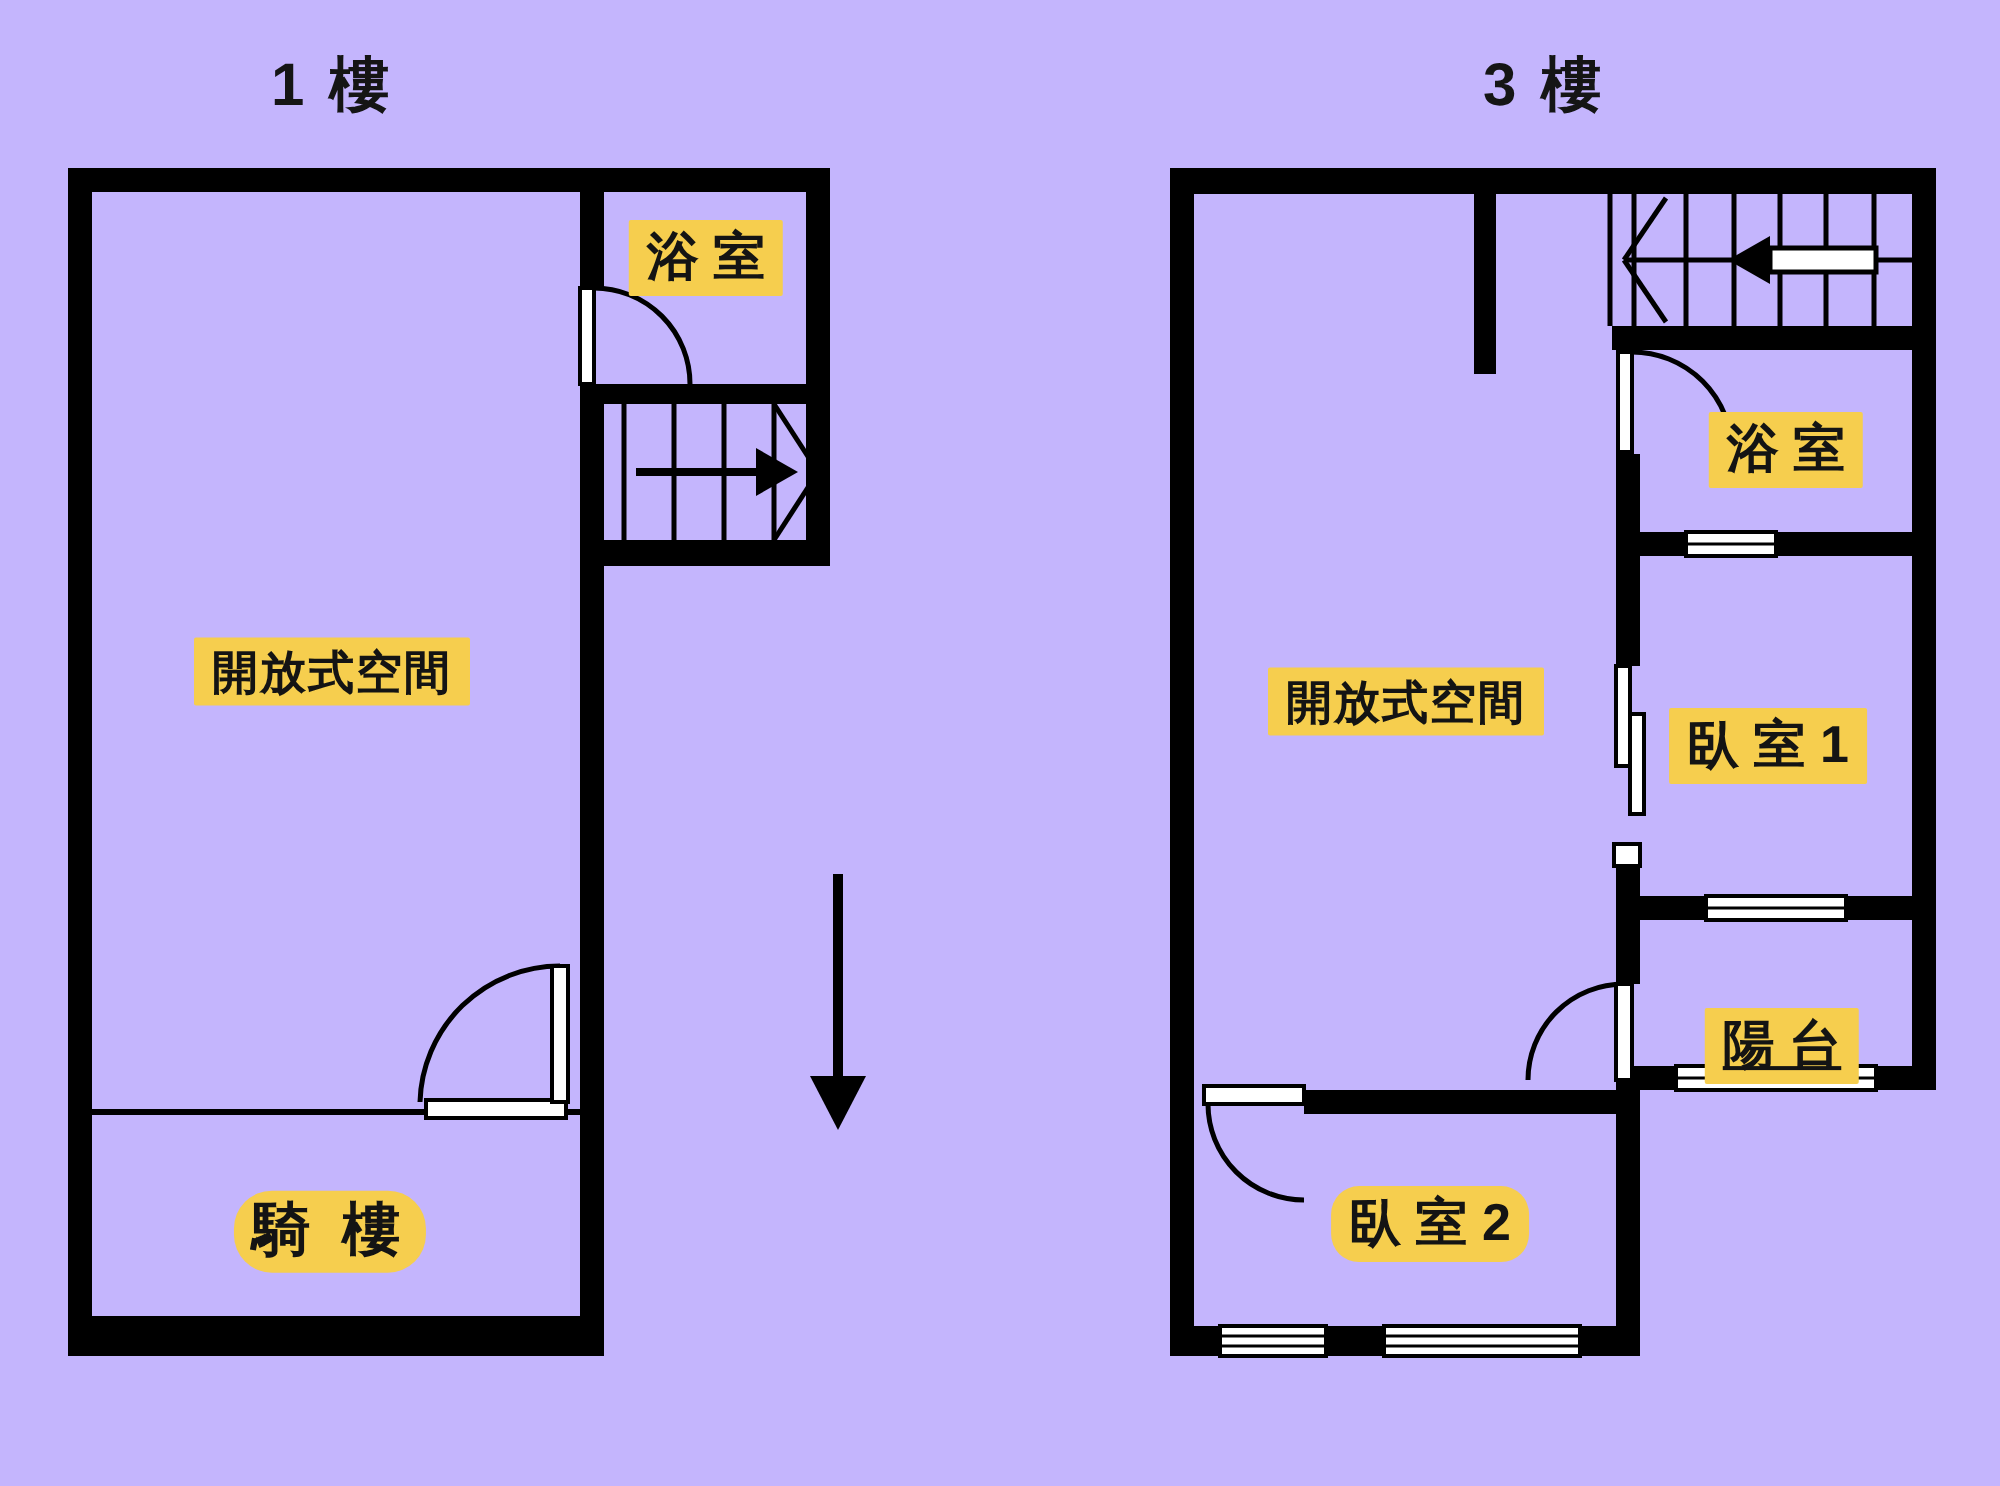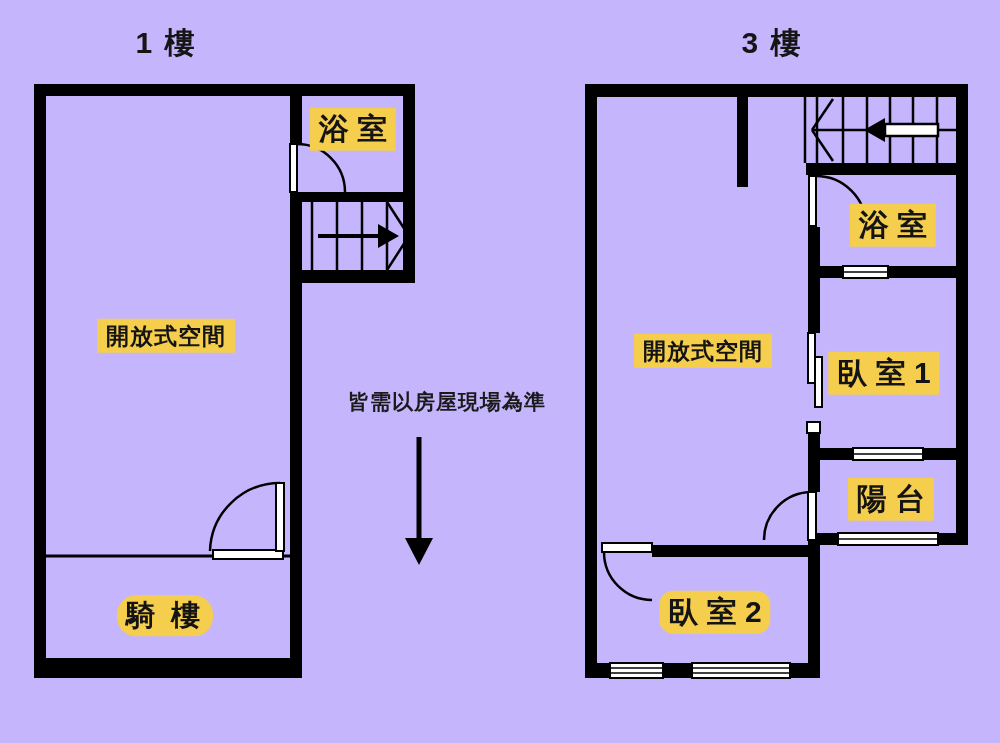--- a/index.html
+++ b/index.html
@@ -7,21 +7,21 @@
     position:relative;width:1000px;height:743px;background:#c4b5fd;overflow:hidden;
     font-family:"Liberation Sans","DejaVu Sans",sans-serif;color:#111;
   }
   #plan-svg{position:absolute;left:0;top:0;width:1000px;height:743px;}
   .abs{position:absolute;transform:translate(-50%,-50%);white-space:nowrap;}
   .floor-title{font-size:30px;font-weight:bold;letter-spacing:2px;color:#151515;}
   .room-label{
     background:#F6CE4E;color:#141414;font-weight:bold;
     padding:4px 9px;line-height:1.15;border-radius:1px;
   }
-  .fs22{font-size:30px;}
+  .fs22{font-size:26px;}
   .fs23{font-size:23px;letter-spacing:1px;}
   .fs29{font-size:29px;letter-spacing:4px;}
   .disclaimer{font-size:21px;font-weight:600;color:#1a1a1a;letter-spacing:1px;}
   .orientation{font-size:31px;font-weight:bold;letter-spacing:6px;color:#111;}
 </style>
 </head>
 <body>
 
 <div id="screen">
 
@@ -154,18 +154,17 @@
   <div class="abs floor-title" style="left:166px;top:43px;">1 樓</div>
   <div class="abs floor-title" style="left:772px;top:43px;">3 樓</div>
 
   <div class="abs room-label fs22" style="left:353px;top:129px;">浴 室</div>
   <div class="abs room-label fs23" style="left:166px;top:336px;">開放式空間</div>
   <div class="abs room-label fs29" style="left:165px;top:616px;border-radius:19px;">騎 樓</div>
 
   <div class="abs room-label fs22" style="left:893px;top:225px;">浴 室</div>
   <div class="abs room-label fs23" style="left:703px;top:351px;">開放式空間</div>
   <div class="abs room-label fs22" style="left:884px;top:373px;">臥 室 1</div>
-  <div class="abs room-label fs22" style="left:891px;top:499px;">陽 台</div>
+  <div class="abs room-label fs22" style="left:891px;top:523px;text-decoration:underline;">陽 台</div>
   <div class="abs room-label fs22" style="left:715px;top:612px;border-radius:14px;">臥 室 2</div>
 
-  <div class="abs disclaimer" style="left:447px;top:402px;">皆需以房屋現場為準</div>
 
 </div>
 
 </body></html>

